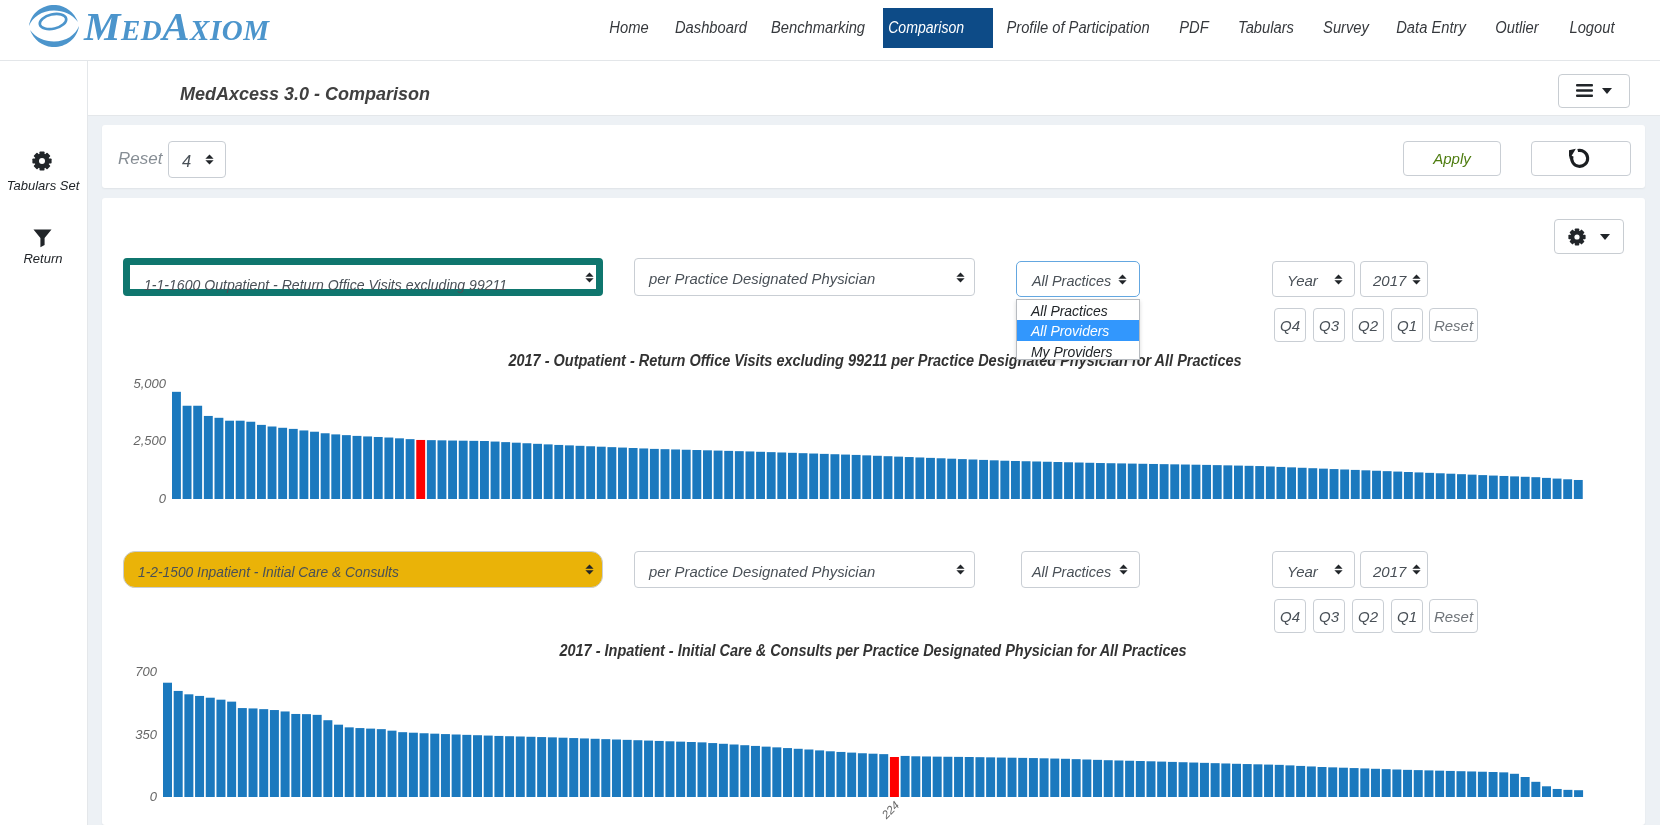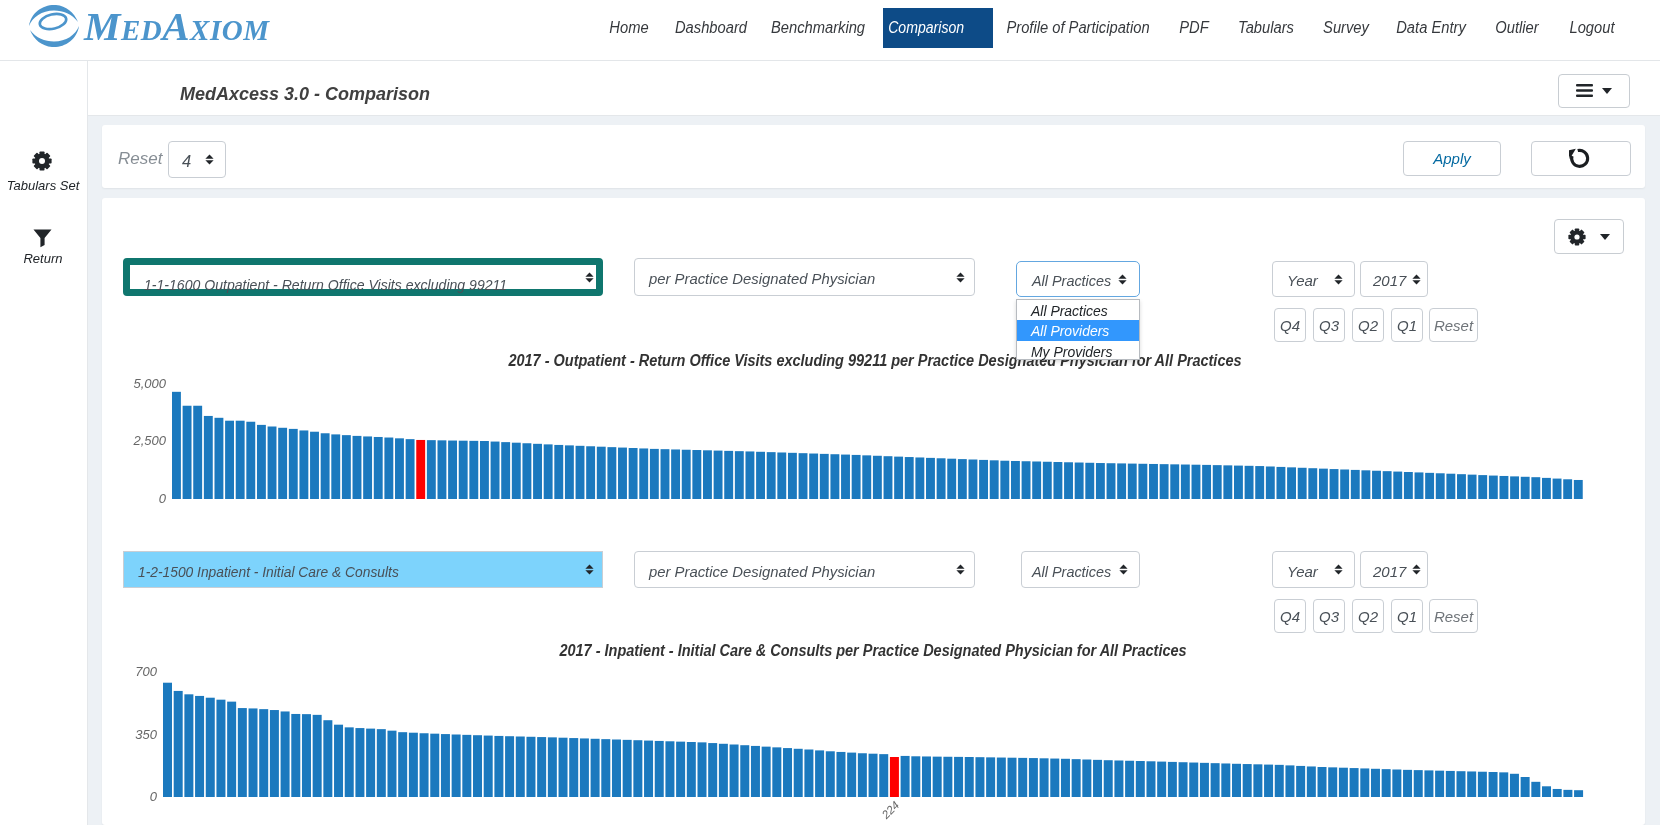--- a/index.html
+++ b/index.html
@@ -55,21 +55,21 @@
       <path d="M0 0 L10 0 L5 6 Z" fill="#212529"></path>
     </svg>
 <div style="position:absolute;left:118px;top:158.5px;transform:translateY(-50%);font-size:17px;color:#878e95;font-weight:normal;white-space:nowrap;">Reset</div>
 <div style="position:absolute;left:168px;top:141px;width:58px;height:37px;background:#fff;border:1px solid #c9ced4;border-radius:4px;box-sizing:border-box;">
       <div style="position:absolute;left:13px;top:18.5px;transform:translateY(-50%);font-size:16.5px;color:#495057;white-space:nowrap;">4</div>
     </div>
     <svg style="position:absolute;left:204.5px;top:154.0px" width="9" height="11" viewBox="0 0 9 11">
       <path d="M0.4 4.7 L4.5 0.4 L8.6 4.7 Z" fill="#212529"></path>
       <path d="M0.4 6.3 L4.5 10.6 L8.6 6.3 Z" fill="#212529"></path>
     </svg>
-<div style="position:absolute;left:1403px;top:141px;width:98px;height:35px;background:#fff;border:1px solid #c9ced4;border-radius:4px;box-sizing:border-box;display:flex;align-items:center;justify-content:center;font-size:15px;color:#0369a1;">Apply</div>
+<div style="position:absolute;left:1403px;top:141px;width:98px;height:35px;background:#fff;border:1px solid #c9ced4;border-radius:4px;box-sizing:border-box;display:flex;align-items:center;justify-content:center;font-size:15px;color:#4d7c0f;">Apply</div>
 <div style="position:absolute;left:1531px;top:141px;width:100px;height:35px;background:#fff;border:1px solid #c9ced4;border-radius:4px;box-sizing:border-box;display:flex;align-items:center;justify-content:center;font-size:15px;color:#495057;"></div>
 <svg style="position:absolute;left:1569px;top:147px" width="22" height="22" viewBox="0 0 22 22">
       <g transform="rotate(-12 11 11)">
         <path d="M10.3 3.3 A 8 8 0 1 1 3.6 7.4" fill="none" stroke="#1b1e21" stroke-width="3.1"></path>
         <path d="M0.8 1.2 L8.8 1.2 L0.8 9.8 Z" fill="#1b1e21"></path>
       </g>
     </svg>
 <div style="position:absolute;left:1554px;top:219px;width:70px;height:35px;background:#fff;border:1px solid #c8cdd2;border-radius:4px;box-sizing:border-box;"></div>
 <svg style="position:absolute;left:1566px;top:226px" width="22" height="22" viewBox="-11 -11 22 22">
       <circle cx="0" cy="0" r="6.6" fill="#212529"></circle>
@@ -258,21 +258,21 @@
       <rect x="1386.88" y="101.57" width="8.9" height="23.43" fill="#1b79be"></rect>
       <rect x="1397.50" y="101.97" width="8.9" height="23.03" fill="#1b79be"></rect>
       <rect x="1408.12" y="102.38" width="8.9" height="22.62" fill="#1b79be"></rect>
       <rect x="1418.74" y="102.79" width="8.9" height="22.21" fill="#1b79be"></rect>
       <rect x="1429.36" y="103.19" width="8.9" height="21.81" fill="#1b79be"></rect>
       <rect x="1439.98" y="103.89" width="8.9" height="21.11" fill="#1b79be"></rect>
       <rect x="1450.60" y="104.58" width="8.9" height="20.42" fill="#1b79be"></rect>
       <rect x="1461.22" y="105.28" width="8.9" height="19.72" fill="#1b79be"></rect>
       <rect x="1471.84" y="105.98" width="8.9" height="19.02" fill="#1b79be"></rect>
     </svg>
-<div style="position:absolute;left:123px;top:551px;width:480px;height:37px;background:#7dd3fc;border:1px solid #c9ced4;border-radius:0;box-sizing:border-box;">
+<div style="position:absolute;left:123px;top:551px;width:480px;height:37px;background:#eab308;border:1px solid #c9ced4;border-radius:12px;box-sizing:border-box;">
       <div style="position:absolute;left:14px;top:18.5px;transform-origin:0 50%;transform:translateY(-50%) scaleX(0.92);font-size:15px;color:#495057;white-space:nowrap;">1-2-1500 Inpatient - Initial Care &amp; Consults</div>
     </div>
     <svg style="position:absolute;left:584.5px;top:564.0px" width="9" height="11" viewBox="0 0 9 11">
       <path d="M0.4 4.7 L4.5 0.4 L8.6 4.7 Z" fill="#212529"></path>
       <path d="M0.4 6.3 L4.5 10.6 L8.6 6.3 Z" fill="#212529"></path>
     </svg>
 <div style="position:absolute;left:634px;top:551px;width:341px;height:37px;background:#fff;border:1px solid #c9ced4;border-radius:4px;box-sizing:border-box;">
       <div style="position:absolute;left:14px;top:18.5px;transform-origin:0 50%;transform:translateY(-50%) scaleX(0.99);font-size:15px;color:#495057;white-space:nowrap;">per Practice Designated Physician</div>
     </div>
     <svg style="position:absolute;left:955.5px;top:564.0px" width="9" height="11" viewBox="0 0 9 11">

